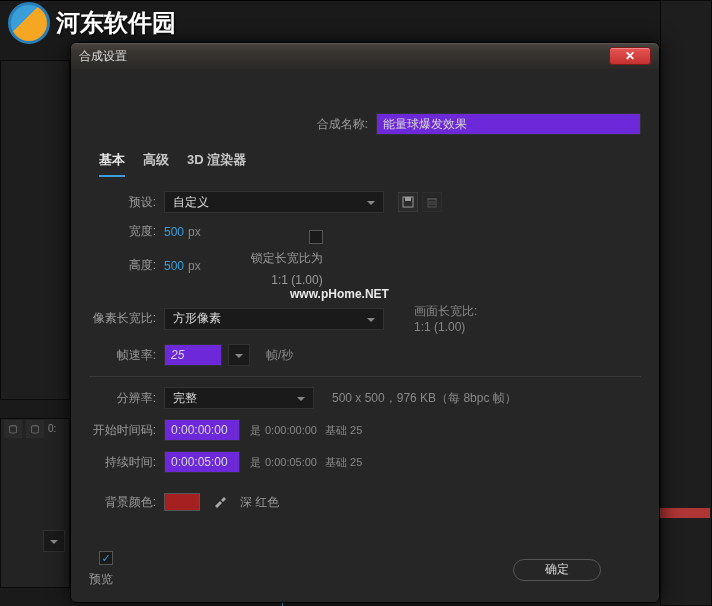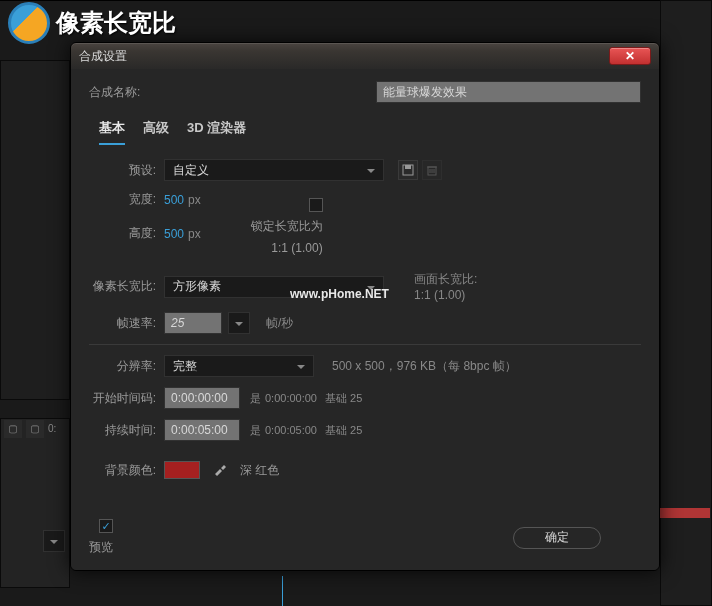--- a/index.html
+++ b/index.html
@@ -110,21 +110,21 @@
     .row-label {
       width: 75px;
       text-align: right;
       padding-right: 8px;
       color: #9a9a9a;
       font-size: 12px;
     }
     
     
     .text-input {
-      background: #737373;
+      background: #6d28d9;
       border: 1px solid #313131;
       color: #d8d8d8;
       height: 22px;
       padding: 0 6px;
       font-size: 12px;
       font-family: inherit;
     }
     .name-input { width: 265px; }
     
     
@@ -326,34 +326,34 @@
   <span style="background:none;width:auto;">0:</span>
 </div>
 <div class="small-select bg-dd"></div>
 <div class="bg-panel bg-right"></div>
 <div class="bg-timeline"></div>
 <div class="bg-timeline-mark"></div>
 <div class="bg-timeline-bar"></div>
 
 <div class="watermark">
   <span class="watermark-logo"></span>
-  <span class="watermark-text">像素长宽比</span>
+  <span class="watermark-text">河东软件园</span>
 </div>
 <div class="watermark-url">pc0359</div>
 <div class="watermark-center">www.pHome.NET</div>
 
 <div class="dialog">
   <div class="dialog-titlebar">
     <span class="dialog-title">合成设置</span>
     <div class="close-btn">✕</div>
   </div>
 
   <div class="dialog-body">
 
-    <div class="row" style="justify-content:space-between;margin-bottom:16px;">
+    <div class="row" style="justify-content:flex-end;margin-bottom:16px;margin-top:32px;">
       <span style="margin-right:8px;color:#9a9a9a;">合成名称:</span>
       <input class="text-input name-input" value="能量球爆发效果" style="">
     </div>
 
     <div class="tabs">
       <div class="tab active">基本</div>
       <div class="tab">高级</div>
       <div class="tab">3D 渲染器</div>
     </div>
 

